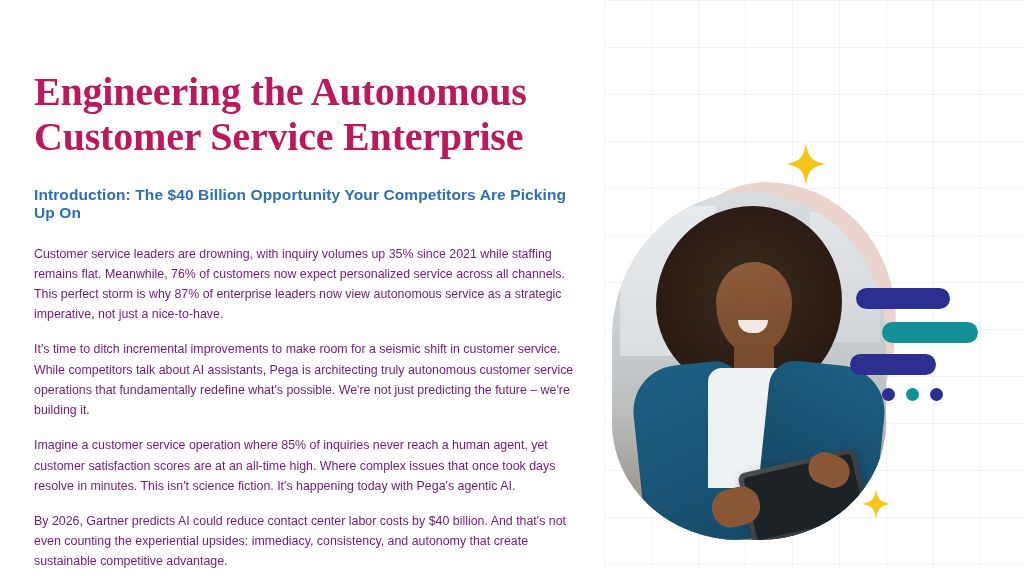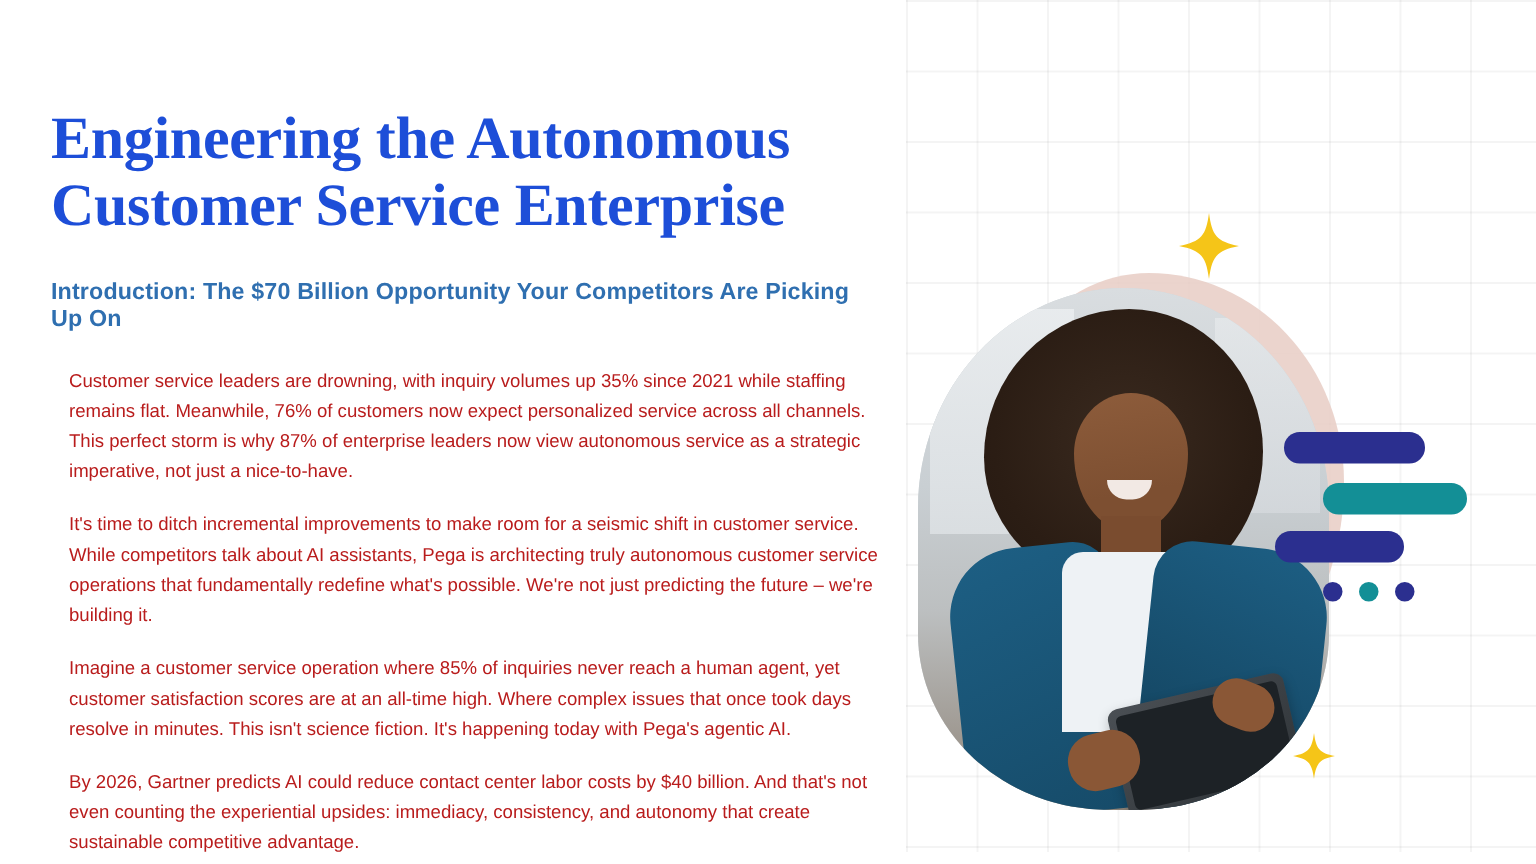--- a/index.html
+++ b/index.html
@@ -37,40 +37,40 @@
 
   
   .content {
     position: absolute;
     left: 34px;
     top: 70px;
     width: 556px;
   }
   h1.title {
     font-family: "Liberation Serif", serif;
-    color: #1d4ed8;
+    color: #be185d;
     font-size: 40px;
     line-height: 1.12;
     font-weight: 700;
     margin: 0 0 0 0;
     letter-spacing: -0.2px;
   }
   .subtitle {
     color: #2f6fb0;
     font-size: 15.5px;
     font-weight: 600;
     margin-top: 26px;
     margin-bottom: 22px;
     letter-spacing: 0.1px;
   }
   p.body {
-    color: #b91c1c;
+    color: #701a75;
     font-size: 12.4px;
     line-height: 1.63;
-    margin: 0 0 15px 12px;
+    margin: 0 0 15px 0;
     max-width: 545px;
   }
   p.body:last-child { margin-bottom: 0; }
 
   
   .visual {
     position: absolute;
     right: 0;
     top: 0;
     width: 430px;
@@ -259,21 +259,21 @@
 </style>
 </head>
 <body>
 
 <div class="slide">
 
   <div class="grid-bg"></div>
 
   <div class="content">
     <h1 class="title">Engineering the Autonomous Customer Service Enterprise</h1>
-    <div class="subtitle">Introduction: The $70 Billion Opportunity Your Competitors Are Picking Up On</div>
+    <div class="subtitle">Introduction: The $40 Billion Opportunity Your Competitors Are Picking Up On</div>
     <p class="body">Customer service leaders are drowning, with inquiry volumes up 35% since 2021 while staffing remains flat. Meanwhile, 76% of customers now expect personalized service across all channels. This perfect storm is why 87% of enterprise leaders now view autonomous service as a strategic imperative, not just a nice-to-have.</p>
     <p class="body">It's time to ditch incremental improvements to make room for a seismic shift in customer service. While competitors talk about AI assistants, Pega is architecting truly autonomous customer service operations that fundamentally redefine what's possible. We're not just predicting the future – we're building it.</p>
     <p class="body">Imagine a customer service operation where 85% of inquiries never reach a human agent, yet customer satisfaction scores are at an all-time high. Where complex issues that once took days resolve in minutes. This isn't science fiction. It's happening today with Pega's agentic AI.</p>
     <p class="body">By 2026, Gartner predicts AI could reduce contact center labor costs by $40 billion. And that's not even counting the experiential upsides: immediacy, consistency, and autonomy that create sustainable competitive advantage.</p>
   </div>
 
   <div class="visual">
 
     <div class="blob"></div>
 

